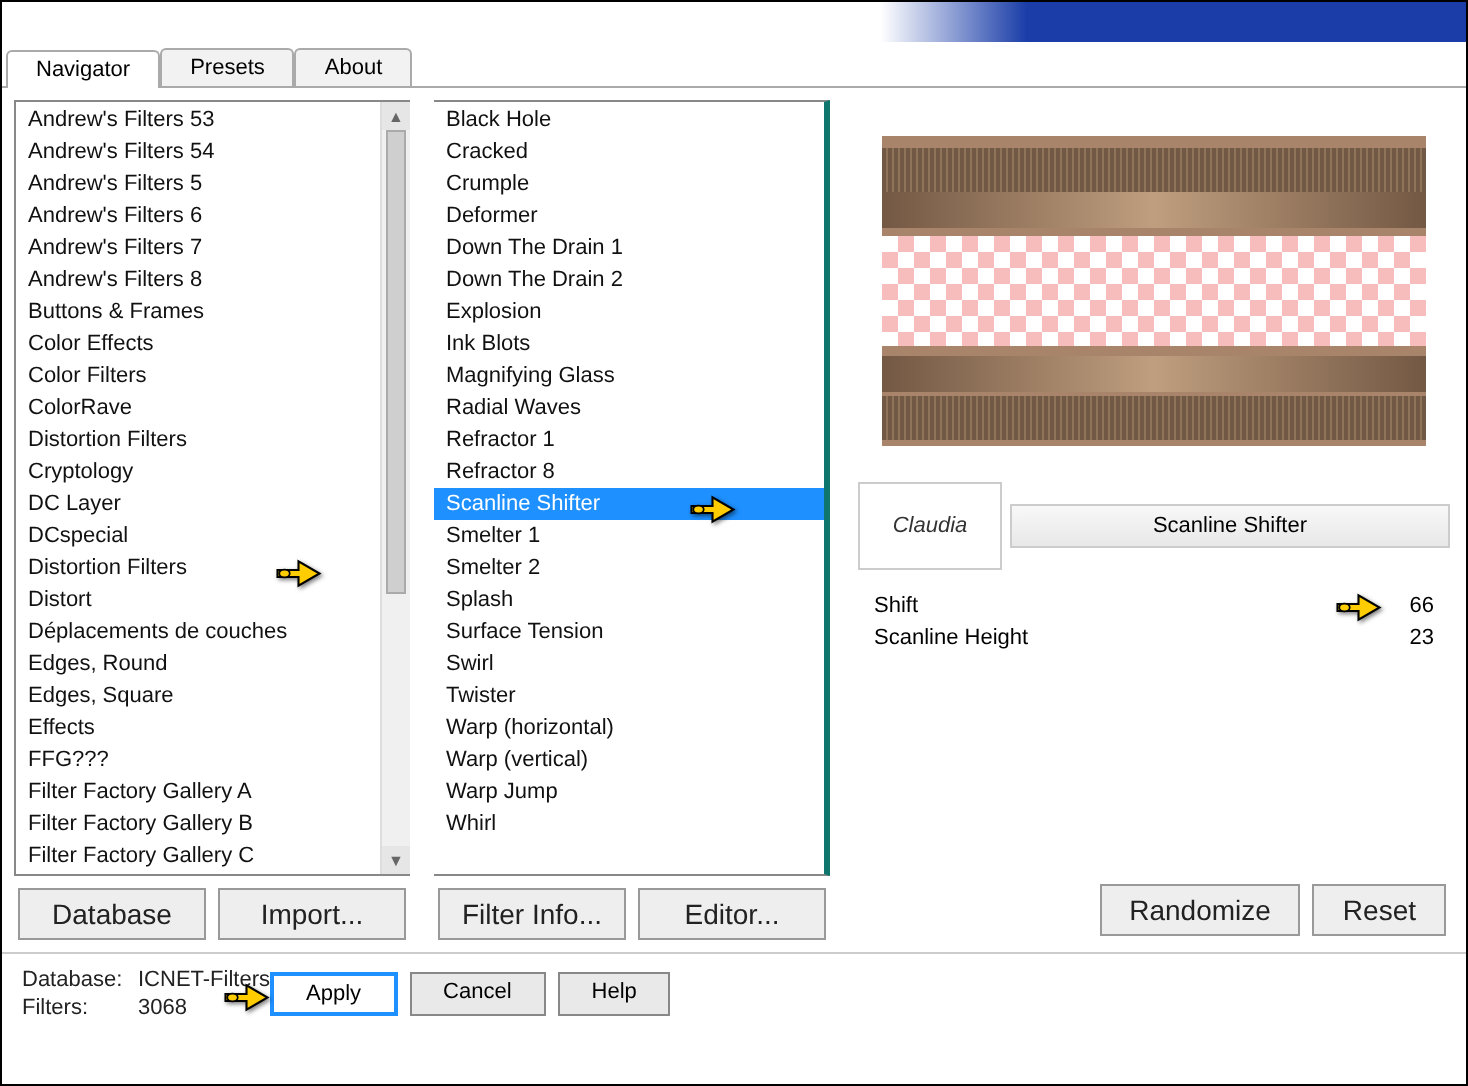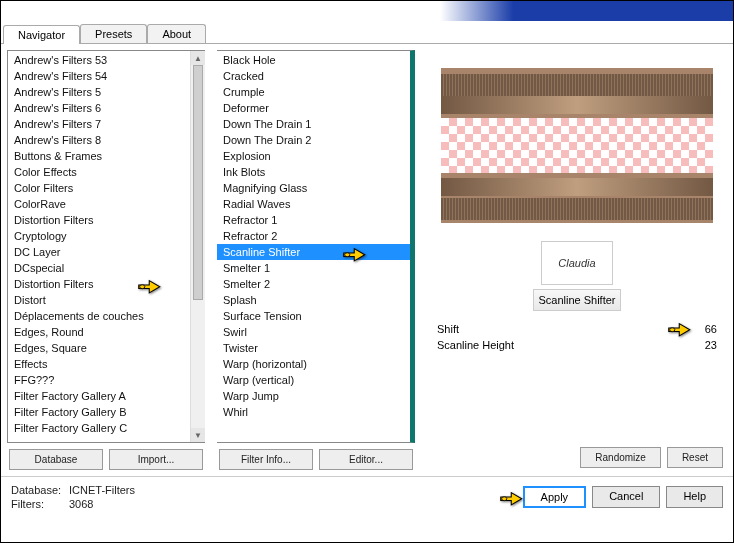--- a/index.html
+++ b/index.html
@@ -11,53 +11,53 @@
 .tab { padding: 3px 14px; border: 1px solid #aaa; border-bottom: none; background: #f2f2f2; border-radius: 3px 3px 0 0; cursor: pointer; position: relative; }
 .tab.active { background: #fff; z-index: 2; top: 1px; }
 
 .content { display: flex; height: 432px; }
 
 .col-cats { width: 210px; padding: 6px; display: flex; flex-direction: column; }
 .col-filters { width: 210px; padding: 6px; display: flex; flex-direction: column; border-left: none; }
 .col-preview { flex: 1; padding: 8px; display: flex; flex-direction: column; }
 
 .listbox { flex: 1; border: 1px solid #888; border-right: none; overflow-y: auto; overflow-x: hidden; background: #fff; padding: 1px 0; }
-.col-filters .listbox { border-left: none; border-right: 5px solid #0f766e; }
+.col-filters .listbox { border-left: none; border-right: 3px solid #0f766e; }
 .list-item { padding: 2px 6px; white-space: nowrap; cursor: default; color: #111; position: relative; }
 .list-item.selected { background: #1e90ff; color: #fff; }
 
 .btn-row { display: flex; gap: 6px; margin-top: 6px; padding: 0 2px; }
-.btn { flex: 1; text-align: center; padding: 4px 0; border: 1px solid #999; background: #eee; color: #222; cursor: pointer; font-size: 10px; }
+.btn { flex: 1; text-align: center; padding: 4px 0; border: 1px solid #999; background: #eee; color: #222; cursor: pointer; font-size: 14px; }
 .btn-row.right { justify-content: flex-end; }
 .btn-row.right .btn { flex: 0 0 auto; padding: 4px 14px; }
 
 .preview-img { height: 155px; margin: 16px 12px 8px 12px; background: #a8846b; position: relative; overflow: hidden; }
 .preview-strip { position: absolute; left: 0; right: 0; height: 22px; background: repeating-linear-gradient(90deg, #6b5442 0 2px, #8c7258 2px 3px); opacity: .9; }
 .preview-img .strip1 { top: 6px; }
 .preview-img .strip2 { top: 28px; background: linear-gradient(90deg, #6d533f, #c2a181, #6d533f); height: 18px; }
 .preview-checker { position: absolute; top: 50px; left: 0; right: 0; height: 55px; background-image:
   linear-gradient(45deg, #f7bdbd 25%, transparent 25%),
   linear-gradient(-45deg, #f7bdbd 25%, transparent 25%),
   linear-gradient(45deg, transparent 75%, #f7bdbd 75%),
   linear-gradient(-45deg, transparent 75%, #f7bdbd 75%);
   background-size: 16px 16px; background-position: 0 0, 0 8px, 8px -8px, -8px 0px; background-color: #fff; }
 .preview-img .strip3 { top: 110px; background: linear-gradient(90deg, #6d533f, #c2a181, #6d533f); height: 18px; }
 .preview-img .strip4 { top: 130px; }
 
-.filter-title-row { display: flex; align-items: center; gap: 4px; margin: 10px 0 4px 0; flex-direction: column; }
+.filter-title-row { display: flex; align-items: center; gap: 4px; margin: 10px 0 4px 0; }
 .logo-box { width: 72px; height: 44px; border: 1px solid #ccc; background: #fff; display: flex; align-items: center; justify-content: center; font-style: italic; font-family: Brush Script MT, cursive; color: #333; font-size: 14px; position: relative; }
 .filter-name-box { flex: 1; border: 1px solid #ccc; padding: 4px; text-align: center; background: linear-gradient(#f8f8f8,#e8e8e8);}
 
 .params { margin: 6px 8px 0 8px; }
 .param-row { display: flex; align-items: center; gap: 25px; padding: 2px 0; position: relative; }
 .param-label { flex: 0 0 110px; }
 .param-slider { flex: 1; height: 6px; position: relative; }
 .param-val { width: 24px; text-align: right; }
 
-.bottom-bar { border-top: 1px solid #ccc; background: #fff; padding: 6px 10px; display: flex; align-items: center; justify-content: space-between; }
+.bottom-bar { border-top: 1px solid #ccc; background: #fff; padding: 6px 10px; display: flex; align-items: center; justify-content: flex-start; }
 .status { color: #222; line-height: 1.3; }
 .status .lbl { display: inline-block; width: 58px; }
 .action-btns { display: flex; gap: 6px; position: relative; }
 .win-btn { padding: 3px 16px; border: 1px solid #888; background: #e9e9e9; cursor: pointer; }
 .win-btn.primary { border: 2px solid #1e90ff; background: #fff; }
 
 .pointer { position: absolute; width: 28px; height: 22px; pointer-events: none; z-index: 10; }
 .pointer svg { width: 100%; height: 100%; filter: drop-shadow(1px 1px 1px rgba(0,0,0,.5)); }
 
 .scrollbar { position: absolute; right: 0; top: 0; bottom: 0; width: 15px; background: #f0f0f0; border-left: 1px solid #ddd; }
@@ -130,21 +130,21 @@
         <div class="list-item">Cracked</div>
         <div class="list-item">Crumple</div>
         <div class="list-item">Deformer</div>
         <div class="list-item">Down The Drain 1</div>
         <div class="list-item">Down The Drain 2</div>
         <div class="list-item">Explosion</div>
         <div class="list-item">Ink Blots</div>
         <div class="list-item">Magnifying Glass</div>
         <div class="list-item">Radial Waves</div>
         <div class="list-item">Refractor 1</div>
-        <div class="list-item">Refractor 2</div>
+        <div class="list-item">Refractor 8</div>
         <div class="list-item selected">Scanline Shifter<div class="pointer" style="right: 40px; top: -2px;"><svg viewBox="0 0 32 24">
               <path d="M2 12 L14 12 L14 7 L26 14 L14 21 L14 16 L2 16 Z" fill="#ffcc00" stroke="#000" stroke-width="1.2"></path>
               <ellipse cx="6" cy="14" rx="3" ry="2.2" fill="#ffcc00" stroke="#000" stroke-width="1"></ellipse>
             </svg></div></div>
         <div class="list-item">Smelter 1</div>
         <div class="list-item">Smelter 2</div>
         <div class="list-item">Splash</div>
         <div class="list-item">Surface Tension</div>
         <div class="list-item">Swirl</div>
         <div class="list-item">Twister</div>

